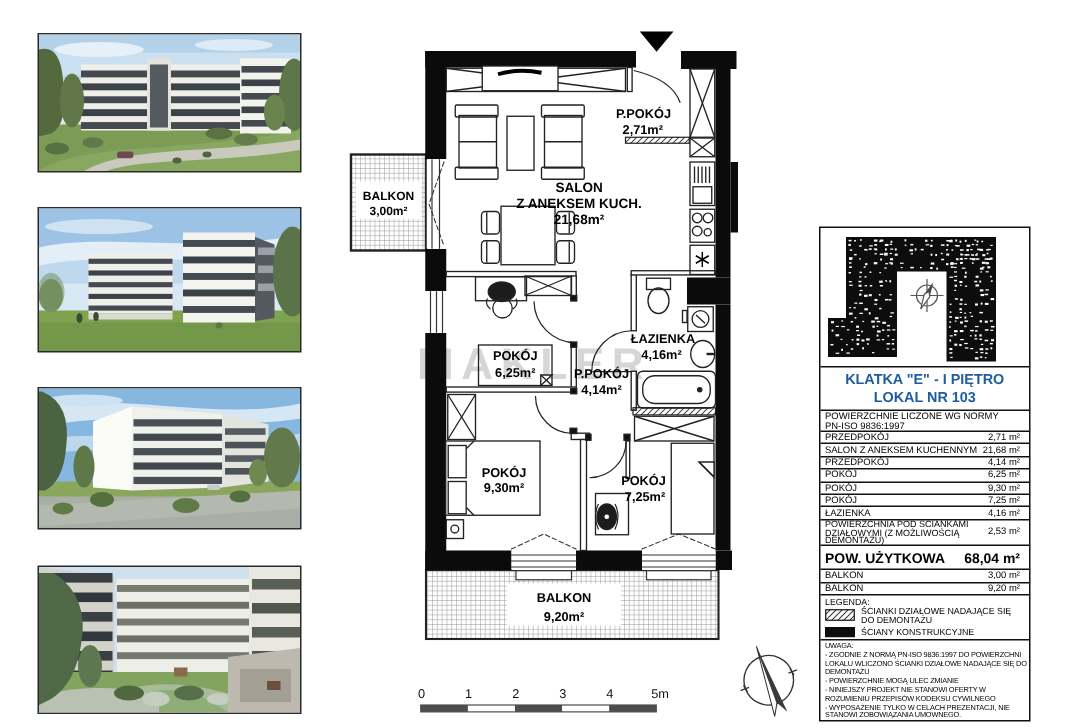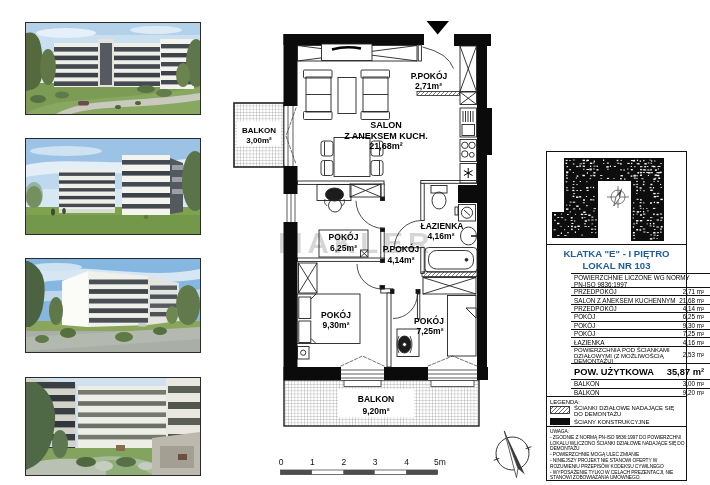--- a/index.html
+++ b/index.html
@@ -823,21 +823,21 @@
 <circle cx="0" cy="0" r="7"></circle>
 <line x1="0" y1="-11" x2="0" y2="11"></line>
 <line x1="-11" y1="0" x2="11" y2="0"></line>
 <polygon points="0,-10 2,0 0,3 -2,0" fill="#444" stroke="none" transform="rotate(25)"></polygon>
 <polygon points="0,10 2,0 0,-3 -2,0" fill="#fff" stroke="#555" transform="rotate(25)"></polygon>
 </g>
 </svg>
 
 <div class="abs" style="left:0;top:92px;width:100%;height:28.5px;border-top:1.2px solid #111;box-sizing:border-box;text-align:center;color:#1d5c9e;font-weight:bold;font-size:9.6px;line-height:12px;padding-top:3px;">KLATKA "E" - I PIĘTRO<br>LOKAL NR 103</div>
 
-<div class="abs" style="left:0;top:120.5px;width:100%;font-size:6.3px;color:#000;margin-left:24px;">
+<div class="abs" style="left:0;top:120.5px;width:100%;font-size:6.3px;color:#000;">
 <div style="border-top:1.1px solid #111;height:14.5px;padding:1.5px 0 0 3px;box-sizing:border-box;line-height:6.6px;">POWIERZCHNIE LICZONE WG NORMY<br>PN-ISO 9836:1997</div>
 <div style="border-top:1px solid #111;height:8.4px;padding:0 6px 0 3px;box-sizing:border-box;display:flex;justify-content:space-between;align-items:center;">
         <span>PRZEDPOKÓJ</span>
         <span>2,71 m²</span>
       </div>
 <div style="border-top:1px solid #111;height:8.4px;padding:0 6px 0 3px;box-sizing:border-box;display:flex;justify-content:space-between;align-items:center;">
         <span>SALON Z ANEKSEM KUCHENNYM</span>
         <span>21,68 m²</span>
       </div>
 <div style="border-top:1px solid #111;height:8.4px;padding:0 6px 0 3px;box-sizing:border-box;display:flex;justify-content:space-between;align-items:center;">
@@ -859,21 +859,21 @@
 <div style="border-top:1px solid #111;height:8.4px;padding:0 6px 0 3px;box-sizing:border-box;display:flex;justify-content:space-between;align-items:center;">
         <span>ŁAZIENKA</span>
         <span>4,16 m²</span>
       </div>
 <div style="border-top:1px solid #111;height:17.7px;padding:1px 6px 0 3px;box-sizing:border-box;display:flex;justify-content:space-between;">
         <span style="line-height:5.8px;font-size:6px;">POWIERZCHNIA POD ŚCIANKAMI<br>DZIAŁOWYMI (Z MOŻLIWOŚCIĄ<br>DEMONTAŻU)</span>
         <span style="padding-top:3px;">2,53 m²</span>
       </div>
 <div style="border-top:1.3px solid #111;height:15.3px;padding:0 6px 0 3px;box-sizing:border-box;display:flex;justify-content:space-between;align-items:center;font-size:9.3px;font-weight:bold;">
         <span>POW. UŻYTKOWA</span>
-        <span>35,87 m²</span>
+        <span>68,04 m²</span>
       </div>
 <div style="border-top:1.3px solid #111;height:8.8px;padding:0 6px 0 3px;box-sizing:border-box;display:flex;justify-content:space-between;align-items:center;">
         <span>BALKON</span>
         <span>3,00 m²</span>
       </div>
 <div style="border-top:1px solid #111;height:8.8px;padding:0 6px 0 3px;box-sizing:border-box;display:flex;justify-content:space-between;align-items:center;">
         <span>BALKON</span>
         <span>9,20 m²</span>
       </div>
 </div>

